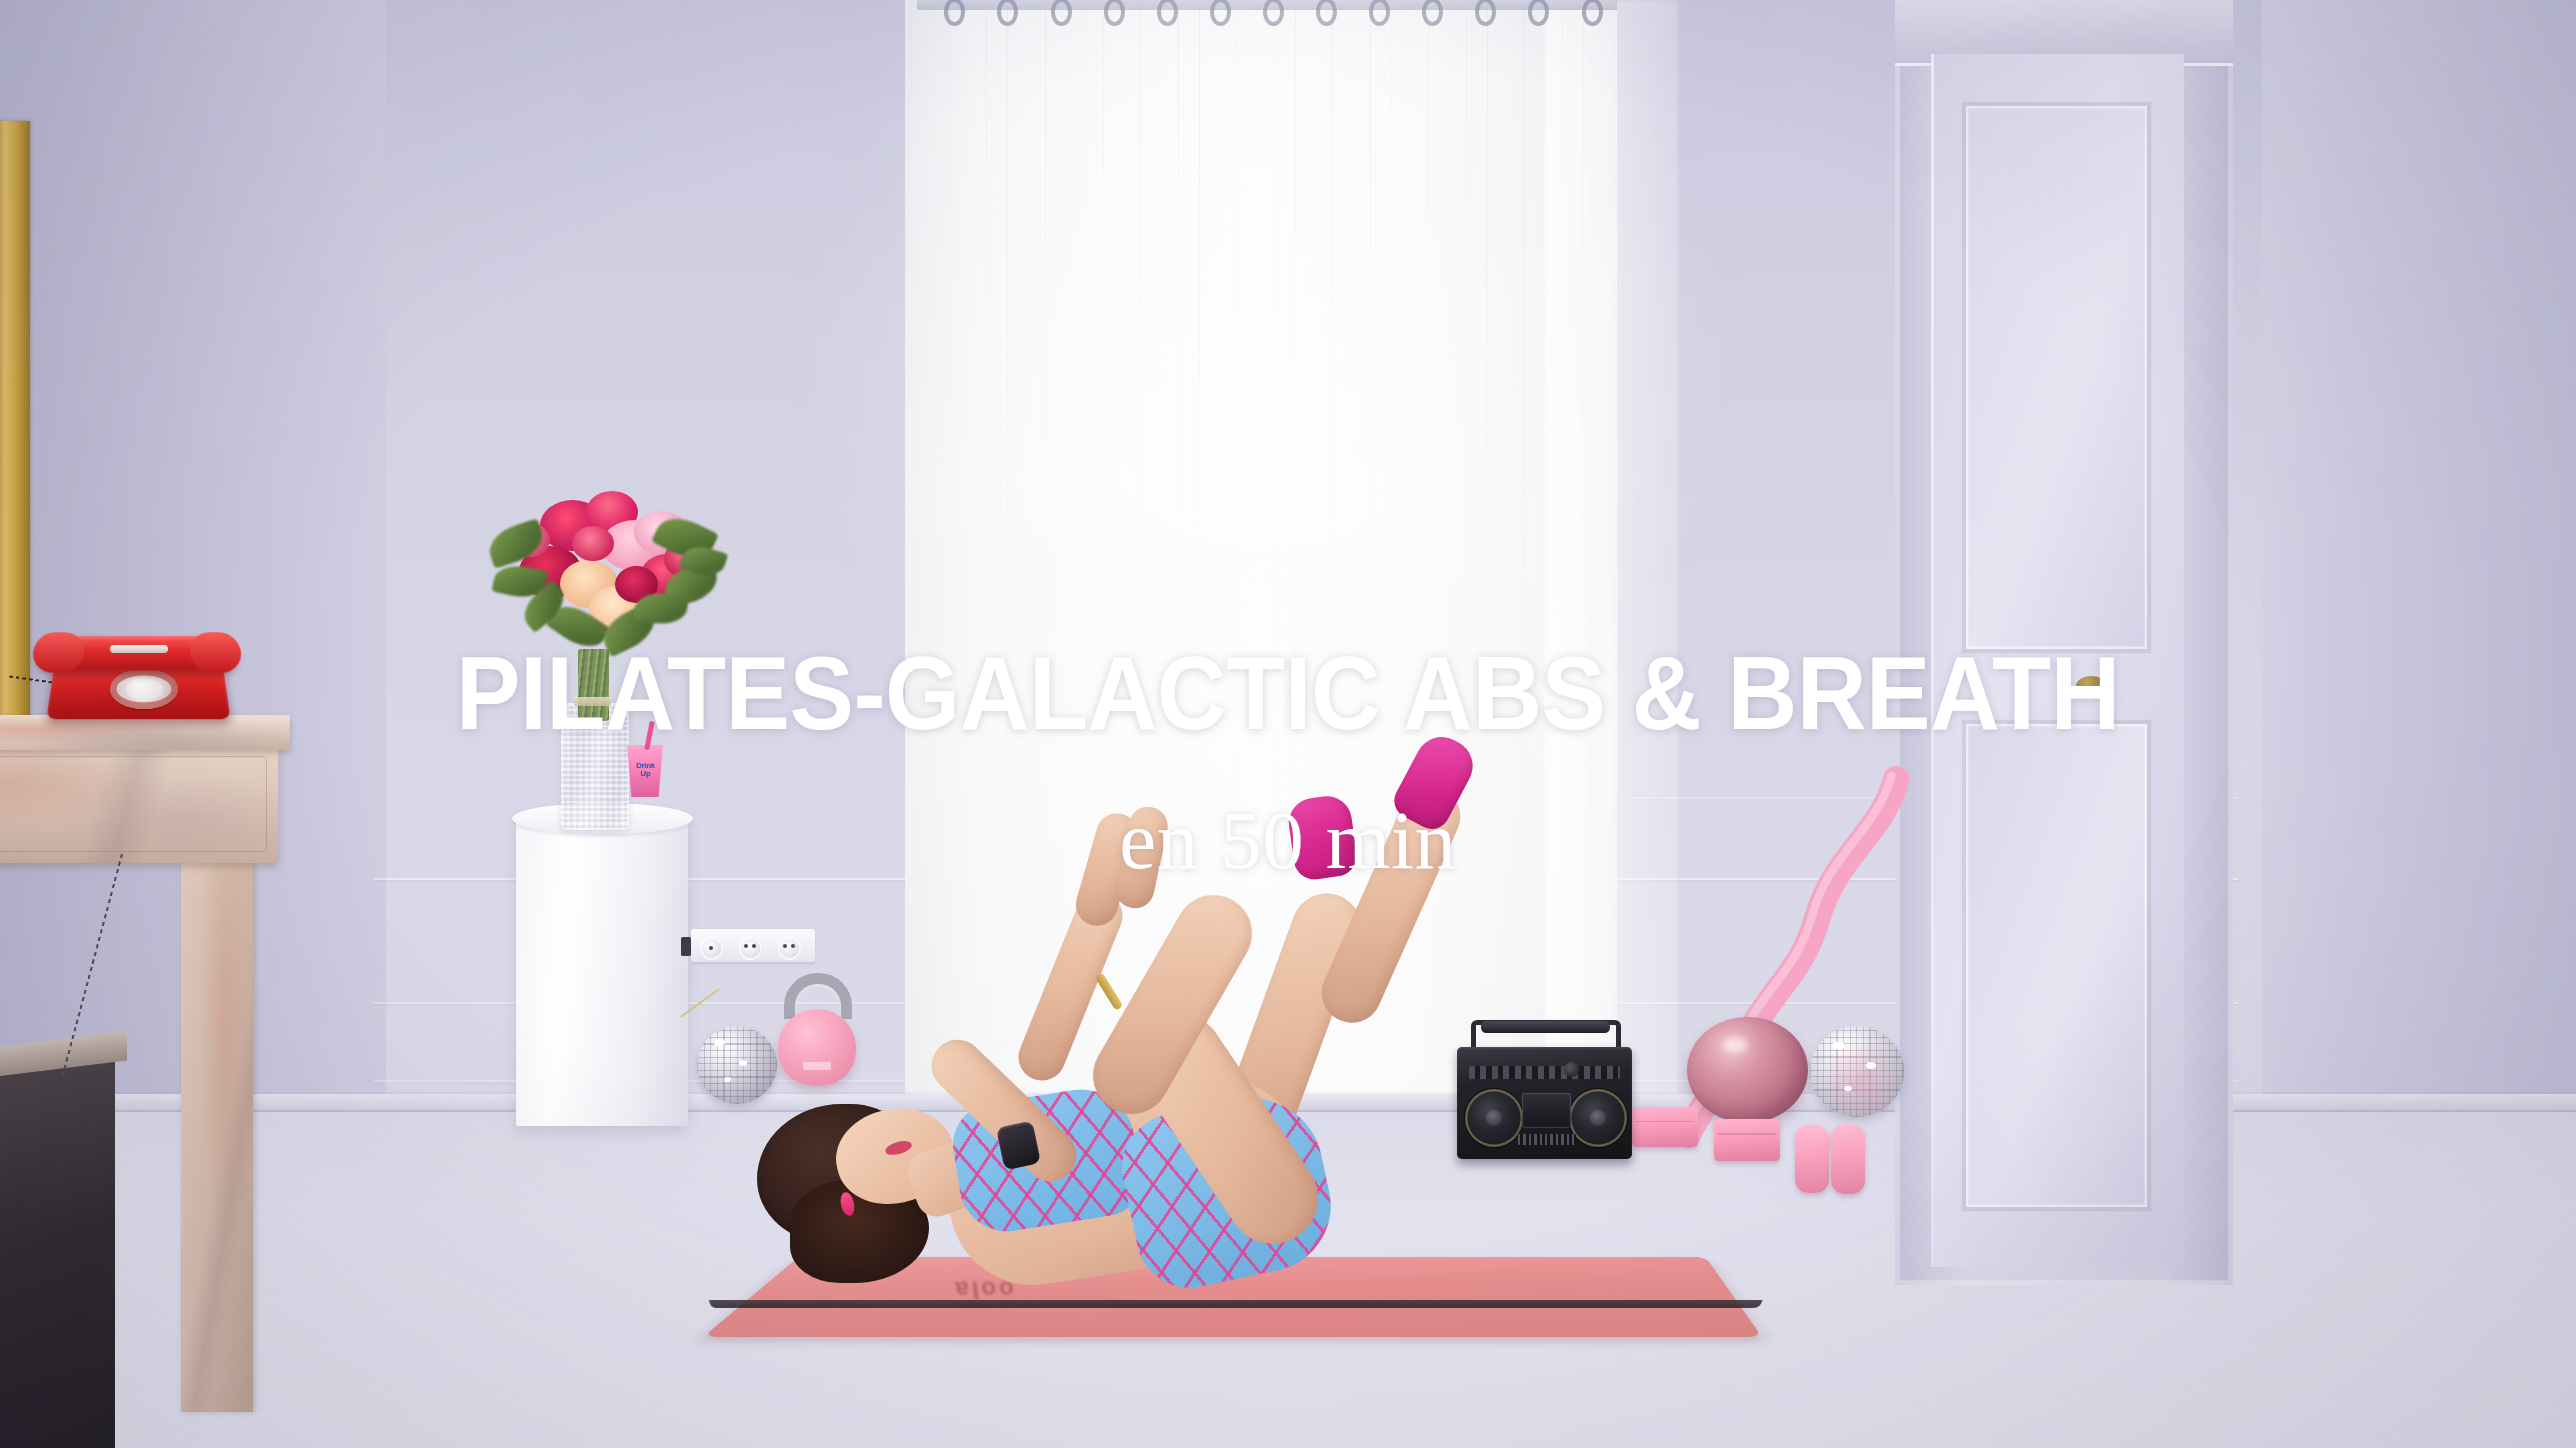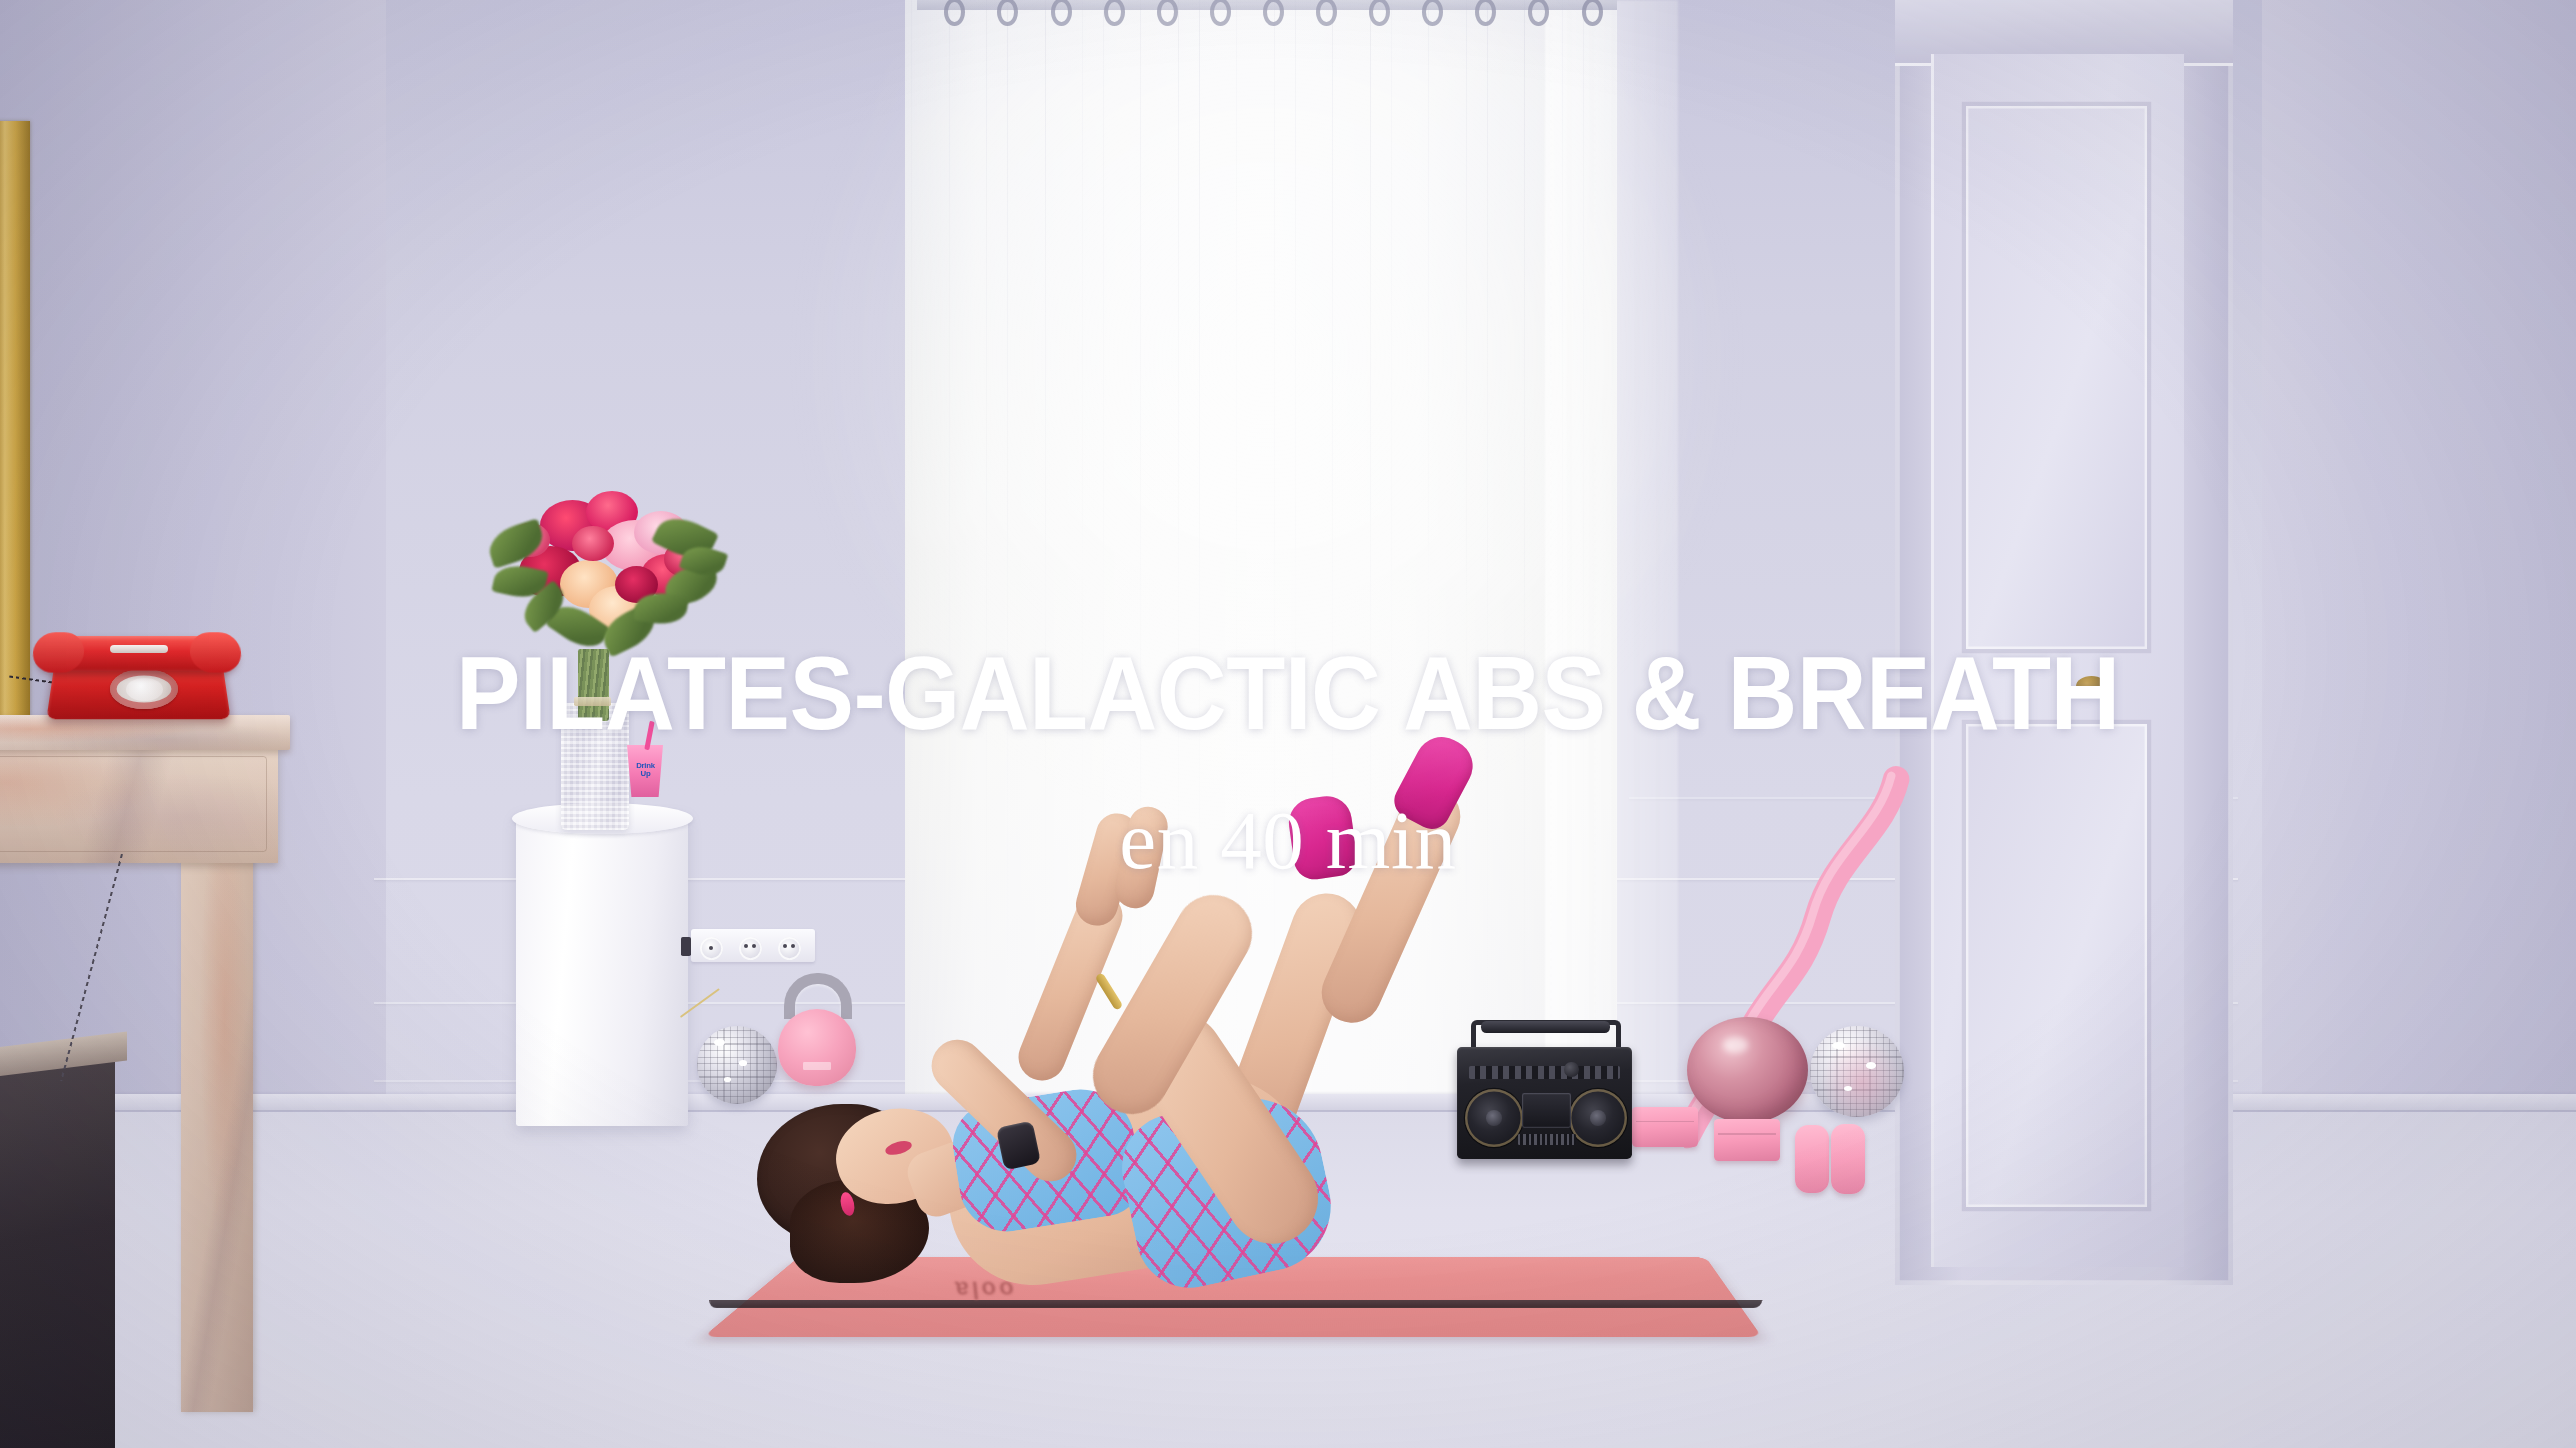--- a/index.html
+++ b/index.html
@@ -586,17 +586,17 @@
          transform:rotate(12deg);border-radius:20.5px;"></div>
     <div class="watch"></div>
     <div class="bracelet"></div>
   </div>
 
   <div class="bloom-light"></div>
   <div class="vignette"></div>
 
   <div class="overlay">
     <div class="title">PILATES-GALACTIC ABS &amp; BREATH</div>
-    <div class="subtitle">en 40 min</div>
+    <div class="subtitle">en 50 min</div>
   </div>
 
 </div>
 
 
 </body></html>

